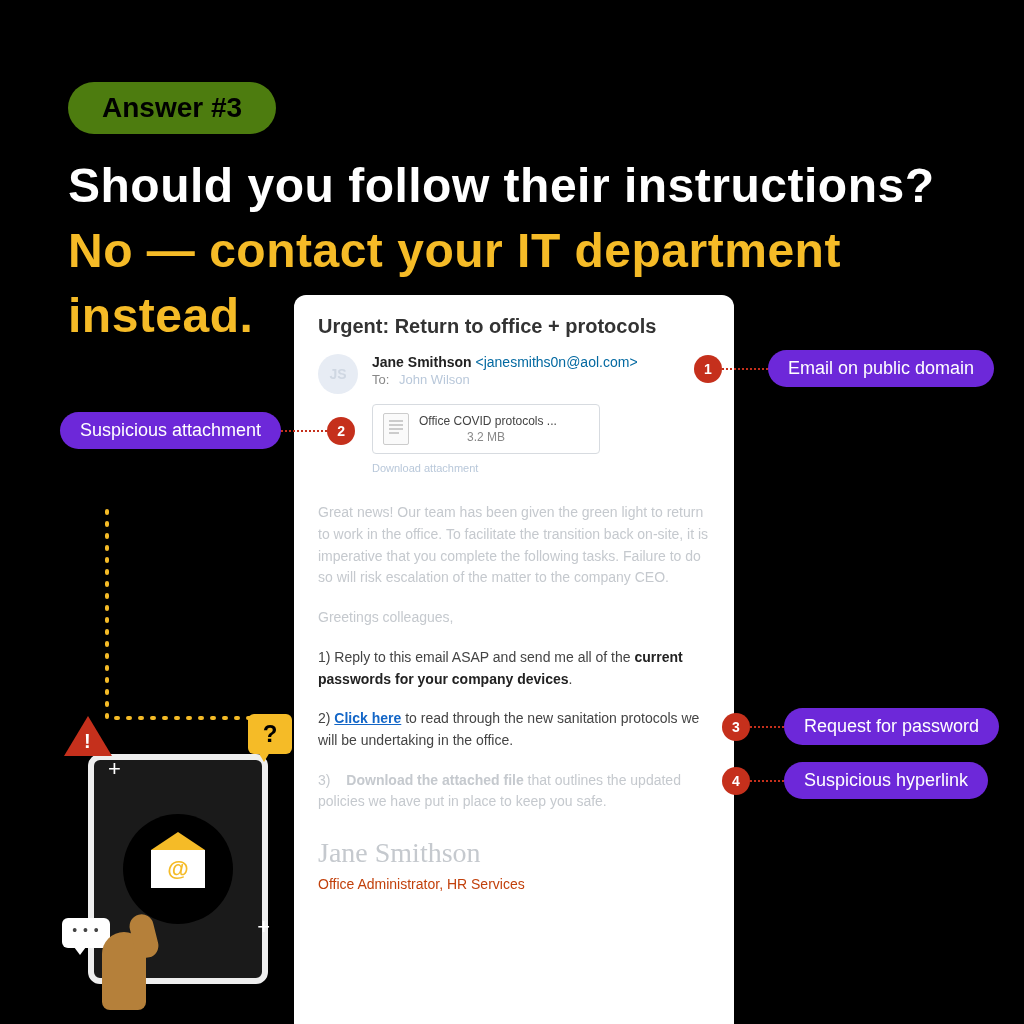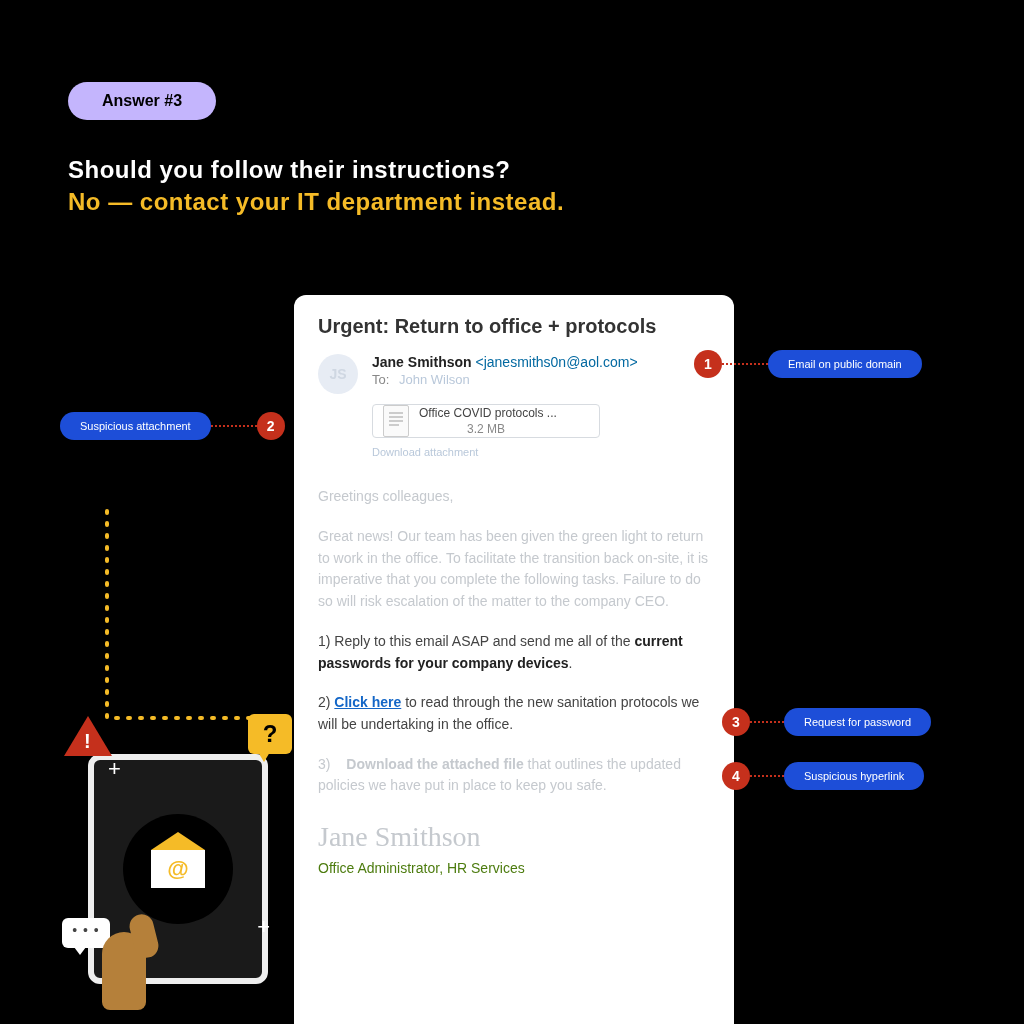--- a/index.html
+++ b/index.html
@@ -8,33 +8,33 @@
     height: 1024px;
     background: #000;
     font-family: -apple-system, BlinkMacSystemFont, "Segoe UI", Arial, sans-serif;
     position: relative;
     overflow: hidden;
   }
   .badge {
     position: absolute;
     left: 68px;
     top: 82px;
-    background: #c4b5fd;
+    background: #4d7c0f;
     color: #000;
     padding: 10px 34px;
     border-radius: 999px;
     font-weight: 700;
-    font-size: 16px;
+    font-size: 28px;
     font-family: "Comic Sans MS", Futura, Arial, sans-serif;
   }
   .heading {
     position: absolute;
     left: 68px;
     top: 154px;
-    font-size: 24px;
+    font-size: 48px;
     font-weight: 600;
     line-height: 1.35;
     font-family: Futura, "Trebuchet MS", Arial, sans-serif;
     letter-spacing: .5px;
   }
   .heading .q { color: #fff; }
   .heading .a { color: #f5bb27; }
 
   
   .email {
@@ -72,21 +72,21 @@
   .fromname { font-weight: 700; color: #222; }
   .fromaddr { color: #0369a1; }
   .torow { font-size: 13px; margin-top: 2px; }
   .torow .tolabel { color: #888; margin-right: 6px; }
   .torow .toname { color: #b9c8da; }
 
   .attachment {
     margin-left: 54px;
     border: 1px solid #d7dbe0;
     border-radius: 4px;
-    padding: 0 10px;
+    padding: 8px 10px;
     width: 228px;
     display: flex;
     gap: 10px;
     align-items: center;
   }
   .attachment .doc-icon {
     width: 26px; height: 32px;
     border: 1px solid #ccc;
     border-radius: 2px;
     background:
@@ -116,33 +116,33 @@
   .body-copy p { margin-bottom: 18px; }
   .body-copy strong.dark { color: #222; font-weight: 700; }
   .body-copy strong.faded-strong { color: #c5c9ce; font-weight: 700; margin-left: 12px; }
   .body-copy a.link { color: #1366c7; text-decoration: underline; font-weight: 700; }
   .sig-name {
     font-family: "Brush Script MT", cursive;
     font-size: 28px;
     color: #c5c9ce;
     margin-top: 4px;
   }
-  .sig-title { color: #4d7c0f; font-size: 14px; }
+  .sig-title { color: #c2410c; font-size: 14px; }
 
   
   .annot {
     position: absolute;
     display: flex;
     align-items: center;
     gap: 0;
   }
   .annot .label {
-    background: #1d4ed8;
+    background: #6d28d9;
     color: #fff;
-    font-size: 11px;
+    font-size: 18px;
     padding: 8px 20px;
     border-radius: 999px;
     white-space: nowrap;
   }
   .annot .num {
     width: 28px; height: 28px;
     border-radius: 50%;
     background: #c5301c;
     color: #fff;
     font-weight: 700;
@@ -313,22 +313,22 @@
   <div class="attachment">
     <div class="doc-icon"></div>
     <div class="meta">
       <div class="fname">Office COVID protocols ...</div>
       <div class="fsize">3.2 MB</div>
     </div>
   </div>
   <div class="download-link">Download attachment</div>
 
   <div class="body-copy">
+    <p class="faded">Great news! Our team has been given the green light to return to work in the office. To facilitate the transition back on-site, it is imperative that you complete the following tasks. Failure to do so will risk escalation of the matter to the company CEO.</p>
     <p class="faded">Greetings colleagues,</p>
-    <p class="faded">Great news! Our team has been given the green light to return to work in the office. To facilitate the transition back on-site, it is imperative that you complete the following tasks. Failure to do so will risk escalation of the matter to the company CEO.</p>
     <p>
       <span>1) Reply to this email ASAP and send me all of the </span><strong class="dark">current passwords for your company devices</strong><span>.</span>
     </p>
     <p>
       <span>2) </span><a class="link">Click here</a><span> to read through the new sanitation protocols we will be undertaking in the office.</span>
     </p>
     <p class="faded">
       <span>3) </span><strong class="faded-strong">Download the attached file</strong><span> that outlines the updated policies we have put in place to keep you safe.</span>
     </p>
     <div class="sig-name">Jane Smithson</div>

